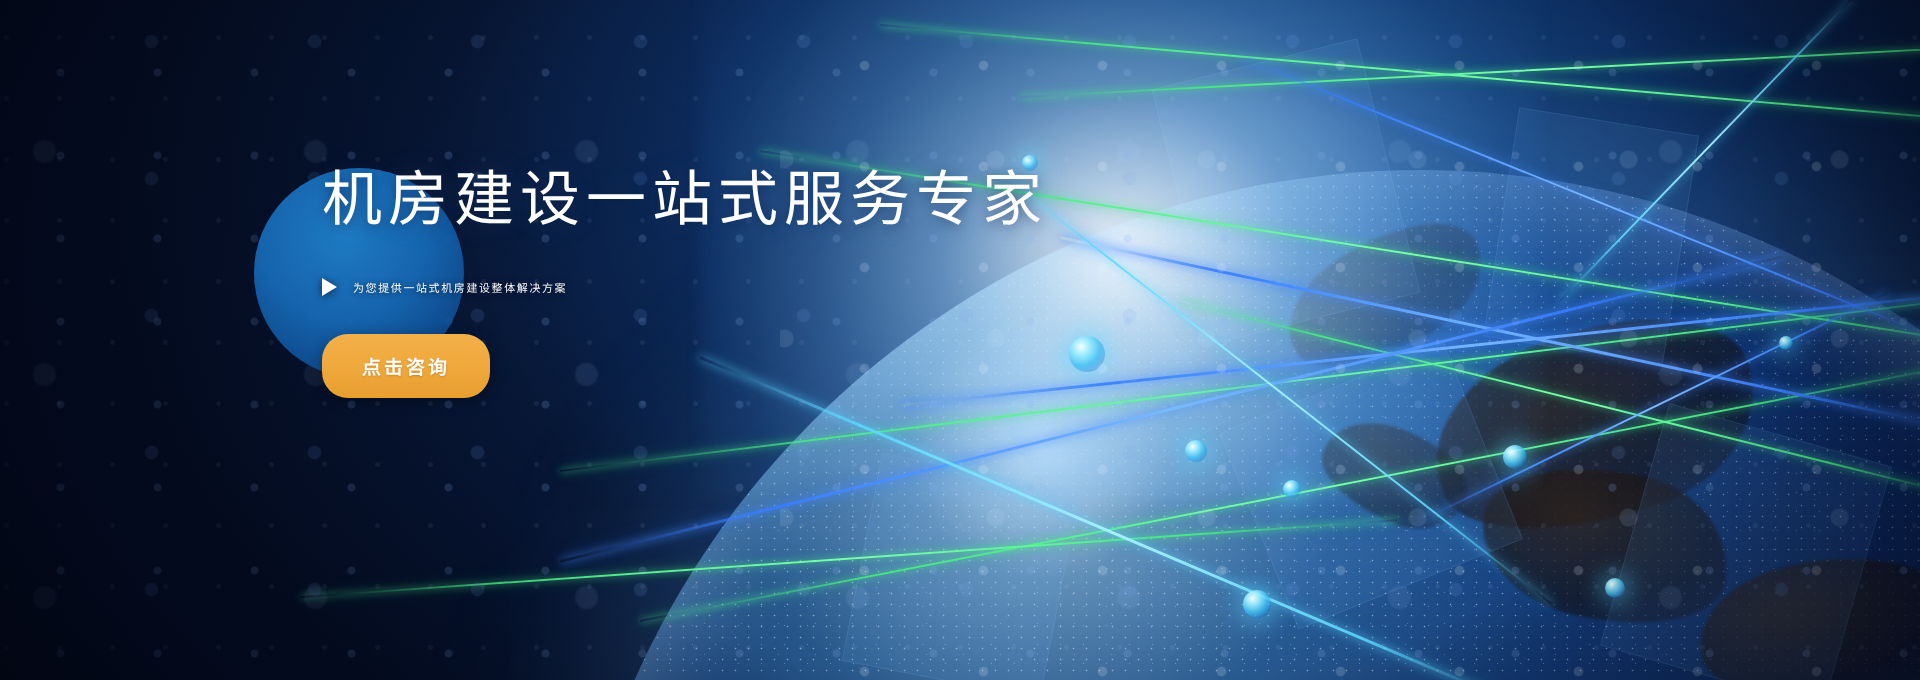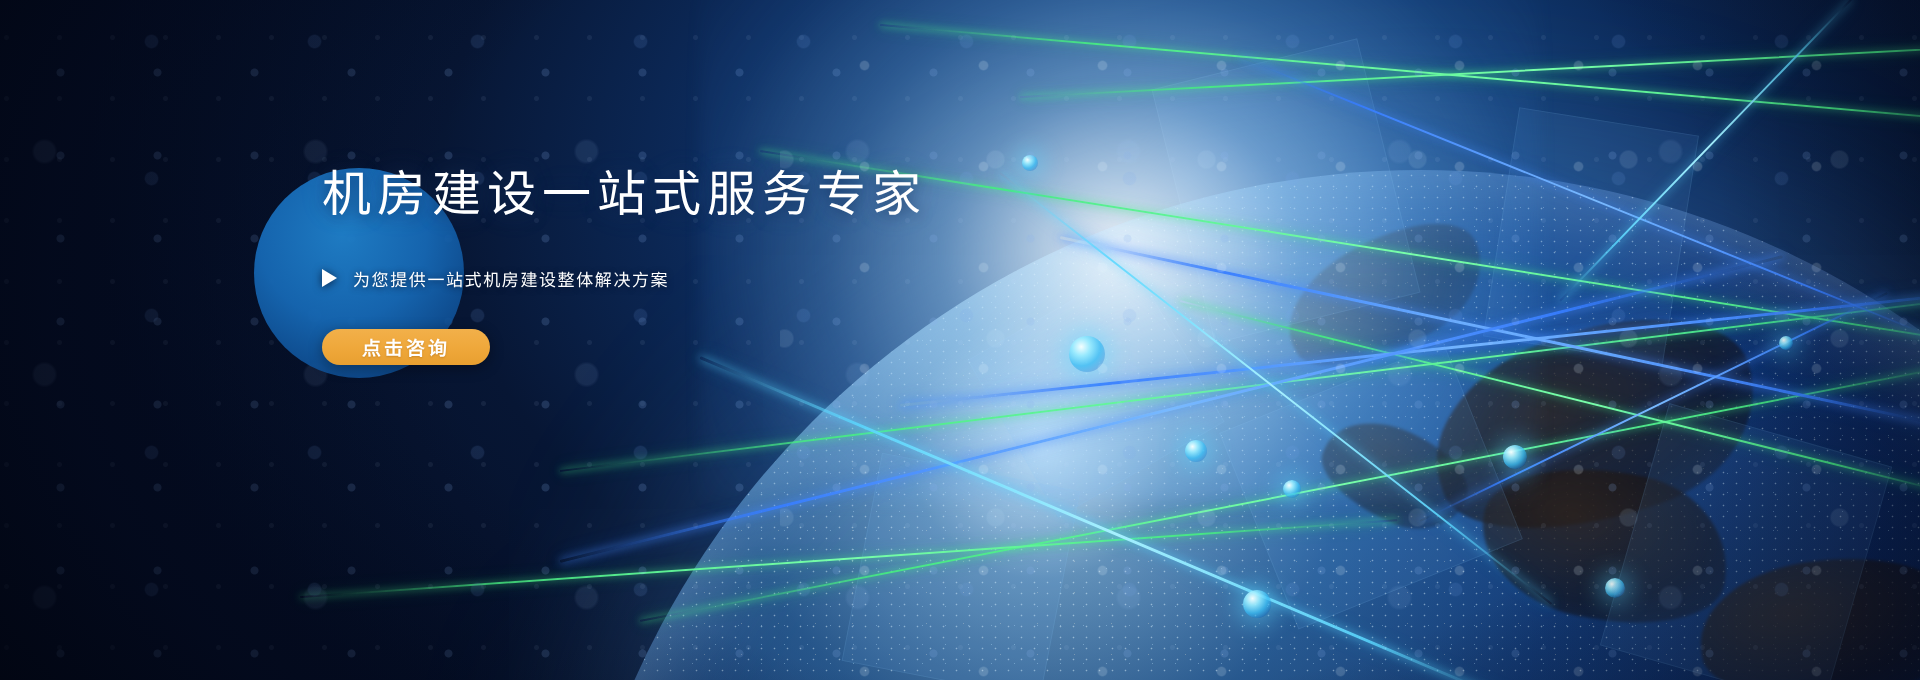--- a/index.html
+++ b/index.html
@@ -181,21 +181,21 @@
   .content {
     position: absolute;
     left: 322px;
     top: 168px;
     width: 1200px;
     z-index: 6;
   }
 
   .headline {
     margin: 0;
-    font-size: 49px;
+    font-size: 60px;
     line-height: 1.08;
     font-weight: 400;
     letter-spacing: 6px;
     color: #ffffff;
     text-shadow: 0 2px 14px rgba(4,22,58,.55), 0 0 30px rgba(120,180,255,.18);
     white-space: nowrap;
   }
 
   .subhead {
     margin: 16px 0 0 0;
@@ -221,35 +221,35 @@
   }
   .tri-icon {
     width: 0; height: 0;
     border-left: 15px solid #ffffff;
     border-top: 9px solid transparent;
     border-bottom: 9px solid transparent;
     margin-right: 16px;
     filter: drop-shadow(0 1px 4px rgba(2,14,40,.8));
   }
   .tagline-text {
-    font-size: 17px;
+    font-size: 11px;
     letter-spacing: 1.6px;
     color: #ffffff;
     font-weight: 400;
     text-shadow: 0 1px 6px rgba(4,18,46,.85);
     white-space: nowrap;
   }
 
   .cta-button {
     display: inline-flex;
     align-items: center;
     justify-content: center;
     margin-top: 38px;
     width: 168px;
-    height: 36px;
+    height: 64px;
     border: none;
     border-radius: 26px;
     background: linear-gradient(180deg, #f2b04a 0%, #efa83b 52%, #e89f30 100%);
     color: #ffffff;
     font-family: "Liberation Sans", "DejaVu Sans", sans-serif;
     font-size: 19px;
     font-weight: 700;
     letter-spacing: 3px;
     cursor: pointer;
     box-shadow: 0 3px 14px rgba(0,0,0,.35);

